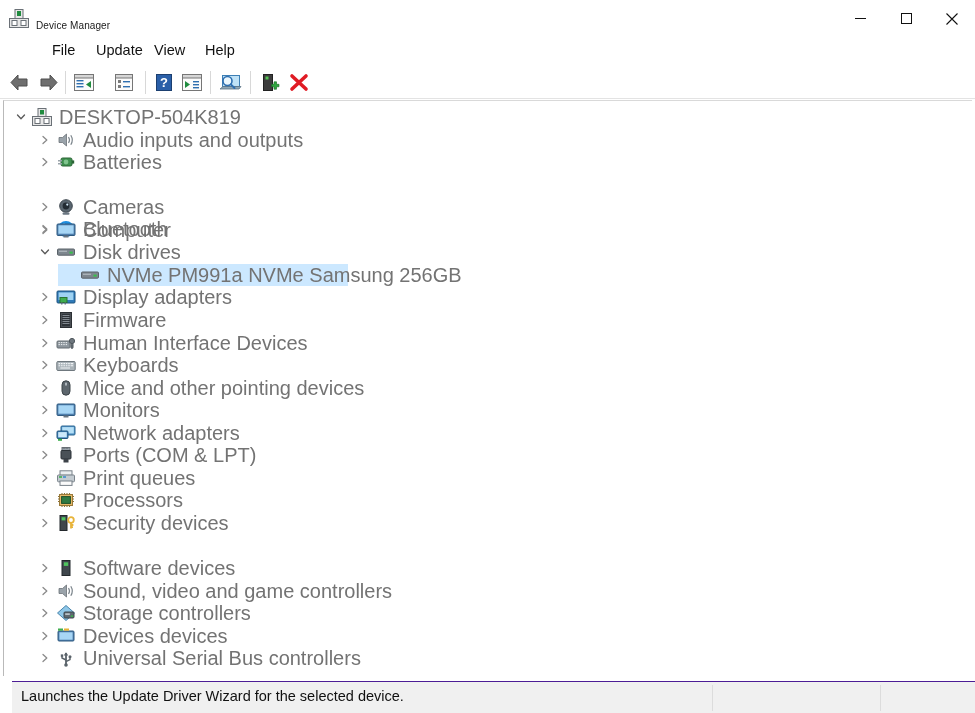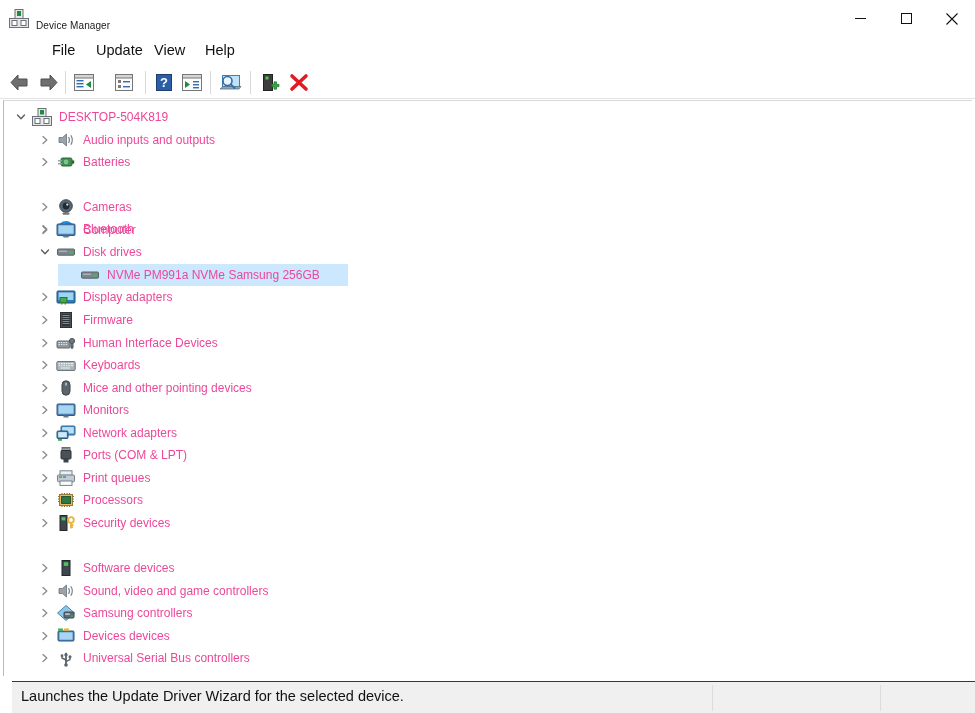--- a/index.html
+++ b/index.html
@@ -31,21 +31,21 @@
 
   
   .pane{position:absolute;left:3px;top:100px;width:969px;height:576px;background:#fff;
         border-left:1px solid #b9b9b9;border-top:1px solid #d9d9d9;box-sizing:border-box;}
   .paneinner{position:relative;width:100%;height:100%;}
 
   .row{position:absolute;left:0;height:22px;display:flex;align-items:center;white-space:nowrap;}
   .chev{width:22px;height:22px;display:flex;align-items:center;justify-content:center;flex:0 0 22px;cursor:default;}
   .chev svg{display:block;}
   .ico{width:20px;height:18px;flex:0 0 20px;margin-right:7px;position:relative;}
-  .lbl{font-size:12px;color:#ec4899;line-height:22px;}
+  .lbl{font-size:20px;color:#737373;line-height:22px;}
   .row.sel .selbg{position:absolute;left:0;top:0;height:22px;background:#cce8ff;z-index:-1;}
 
   
   .statusbar{position:absolute;left:12px;top:681px;width:975px;height:32px;background:#f0f0f0;
              border-top:1px solid #4c1d95;}
   .statusdiv{position:absolute;top:3px;width:1px;height:26px;background:#dcdcdc;}
   .statustext{position:absolute;left:9px;top:6px;font-size:14.5px;color:#111;}
 
   
   .ctxwrap{position:absolute;left:146px;top:276px;width:285px;z-index:40;}
@@ -469,21 +469,21 @@
             <svg width="10" height="10" viewBox="0 0 10 10">
               <path d="M3 1.5 L6.8 5 L3 8.5" stroke="#8a8a8a" stroke-width="1.3" fill="none" stroke-linecap="round" stroke-linejoin="round"></path>
             </svg>
           </span>
           <span class="ico"><svg width="20" height="18" viewBox="0 0 20 18">
               <path d="M10 1.5 L18.5 9 L10 16.5 L1.5 9 Z" fill="#8fc7e8" stroke="#4a86ad"></path>
               <rect x="8" y="8" width="10" height="6" rx="1" fill="#5f6a72" stroke="#3f474d"></rect>
               <rect x="9.2" y="9.4" width="4.6" height="1.4" fill="#cfd6db"></rect>
               <rect x="14.8" y="11.4" width="2.4" height="1.6" fill="#3fae4f"></rect>
             </svg></span>
-          <span class="lbl">Samsung controllers</span>
+          <span class="lbl">Storage controllers</span>
         </div>
         <div class="row" style="top: 523.65px; left: 30px;">
           <span class="chev">
             <svg width="10" height="10" viewBox="0 0 10 10">
               <path d="M3 1.5 L6.8 5 L3 8.5" stroke="#8a8a8a" stroke-width="1.3" fill="none" stroke-linecap="round" stroke-linejoin="round"></path>
             </svg>
           </span>
           <span class="ico"><svg width="20" height="18" viewBox="0 0 20 18">
               <rect x="2" y="4" width="16" height="10" rx="1" fill="#4f7fae" stroke="#2f5a80"></rect>
               <rect x="3.4" y="5.3" width="13.2" height="7.4" fill="#a7d6f5"></rect>

